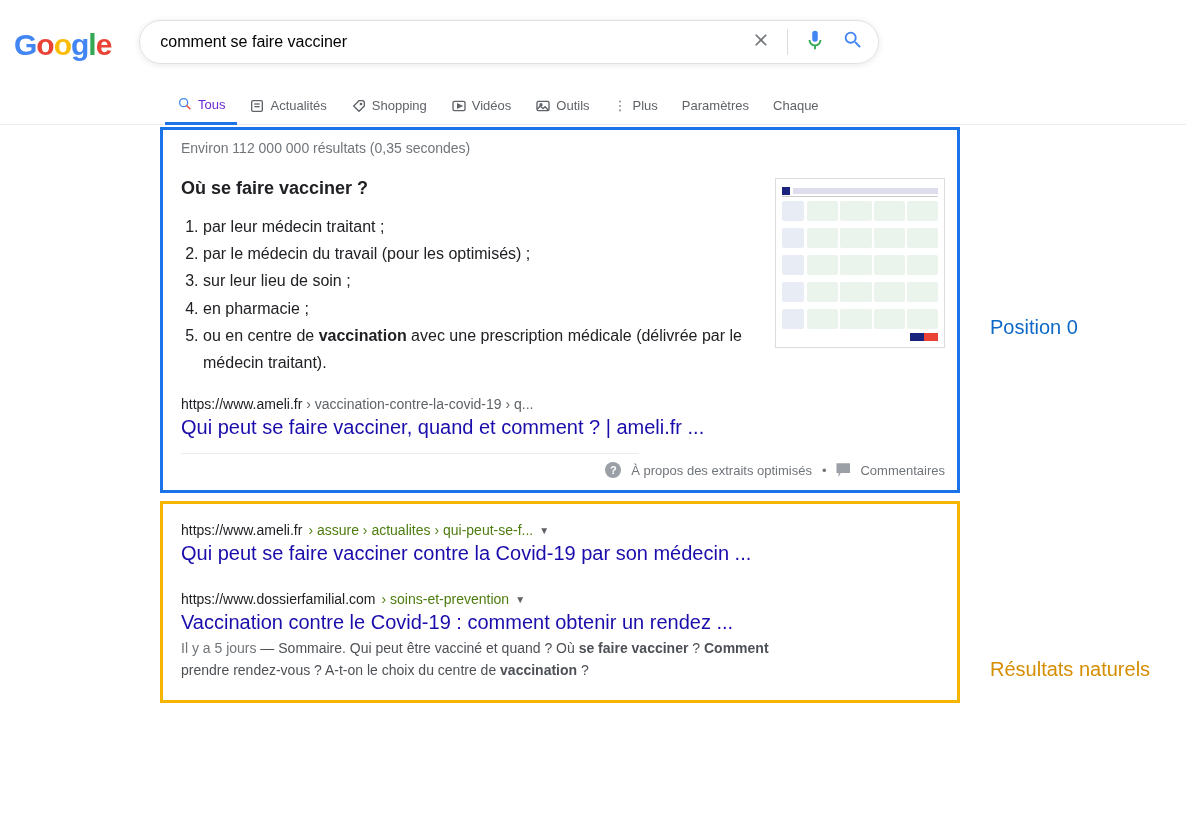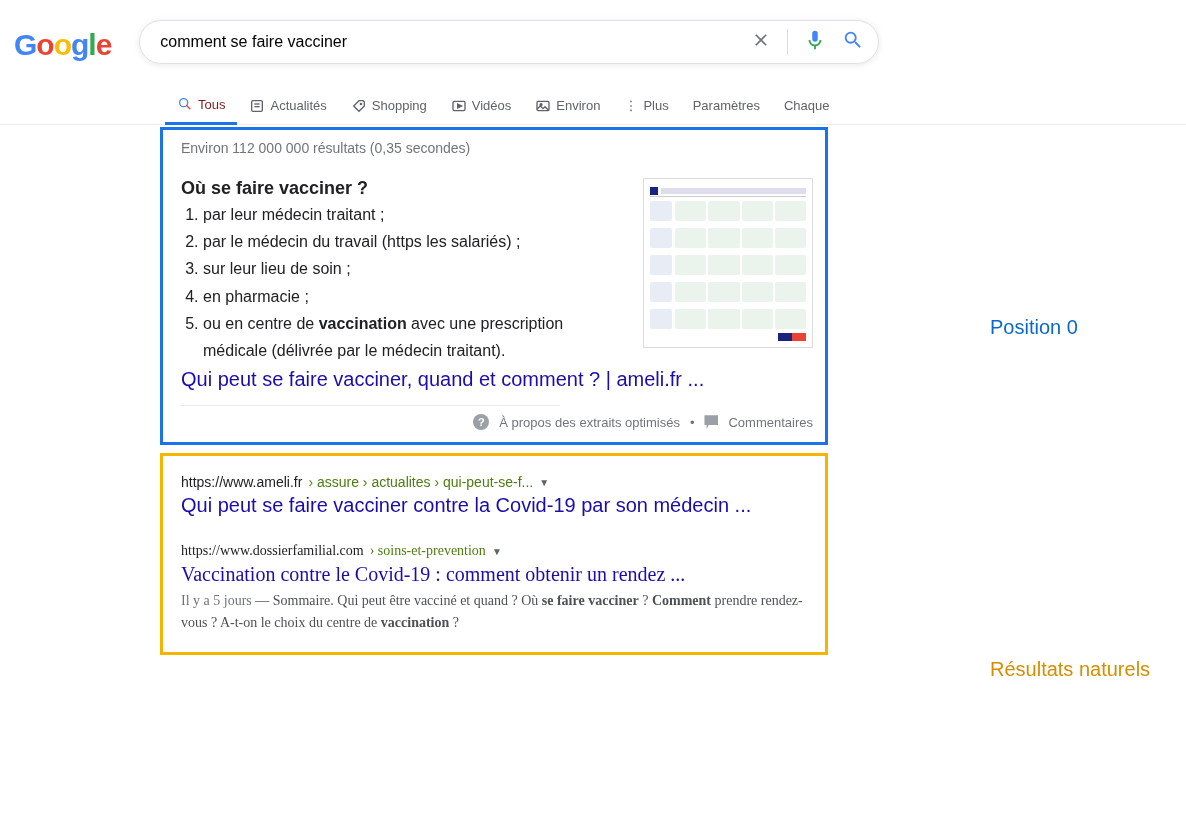--- a/index.html
+++ b/index.html
@@ -9,31 +9,31 @@
   .logo span:nth-child(1){color:#4285F4}.logo span:nth-child(2){color:#EA4335}.logo span:nth-child(3){color:#FBBC05}.logo span:nth-child(4){color:#4285F4}.logo span:nth-child(5){color:#34A853}.logo span:nth-child(6){color:#EA4335}
   .search-box { width: 740px; height: 44px; border: 1px solid #dfe1e5; border-radius: 24px; display: flex; align-items: center; padding: 0 14px 0 20px; box-shadow: 0 1px 6px rgba(32,33,36,0.1); }
   .search-input { flex: 1; border: none; font-size: 16px; outline: none; }
   .search-icons { display: flex; align-items: center; gap: 16px; }
   .clear-icon svg { width: 20px; height: 20px; fill: #70757a; }
   .divider { width: 1px; height: 26px; background: #dadce0; }
   .mic-icon svg { width: 22px; height: 22px; }
   .mag-icon svg { width: 22px; height: 22px; fill: #4285F4; }
   .tabs { display: flex; gap: 0; margin-left: 165px; margin-top: 22px; align-items: center; font-size: 13px; color: #5f6368; }
   .tab { display: flex; align-items: center; gap: 5px; padding: 10px 12px; cursor: pointer; }
-  .tab.active { color: #7f1d1d; border-bottom: 3px solid #1a73e8; }
+  .tab.active { color: #6d28d9; border-bottom: 3px solid #1a73e8; }
   .tab-icon { width: 16px; height: 16px; }
   .tb-divider { height: 1px; background: #ebebeb; width: 100%; margin-top: -1px; }
-  .content { margin-left: 160px; width: 668px; position: relative; }
+  .content { margin-left: 160px; width: 800px; position: relative; }
   .box { position: relative; padding: 10px 12px 12px 18px; margin-top: 2px; }
   .box-blue { border: 3px solid #1a73e8; }
   .box-yellow { border: 3px solid #f4b400; margin-top: 8px; padding-top: 18px; padding-bottom: 14px;}
   .stats { color: #70757a; font-size: 14px; margin-bottom: 22px; }
   .snippet-row { display: flex; gap: 22px; }
   .snippet-main { flex: 1; }
-  .snippet-title { font-size: 18px; font-weight: bold; margin-bottom: 2px; }
+  .snippet-title { font-size: 18px; font-weight: bold; margin-bottom: 14px; }
   .snippet-list { list-style: decimal; padding-left: 22px; }
   .snippet-list li { font-size: 16px; line-height: 1.7; color: #202124; }
   .thumb { width: 170px; height: 170px; border: 1px solid #dadce0; padding: 6px; display:flex; flex-direction:column; gap:2px; font-size:5px; color:#777;}
   .thumb-header{height:12px;border-bottom:1px solid #ccc;display:flex;align-items:center;gap:3px;}
   .thumb-row{display:flex;gap:3px;align-items:center;flex:1;}
   .thumb-label{width:22px;height:80%;background:#e8edf5;border-radius:2px;}
   .thumb-cells{flex:1;display:grid;grid-template-columns:repeat(4,1fr);gap:2px;height:80%;}
   .thumb-cell{background:#eaf4ed;border-radius:2px;}
   .src-url { color: #202124; font-size: 14px; margin-top: 20px; }
   .src-url .path { color: #5f6368; }
@@ -116,21 +116,21 @@
         <polygon points="10,9 16,12 10,15" fill="#5f6368"></polygon>
       </svg>
     <span>Vidéos</span>
   </div>
   <div class="tab">
     <svg class="tab-icon" viewBox="0 0 24 24" fill="none" stroke="#5f6368" stroke-width="2">
         <rect x="3" y="5" width="18" height="14" rx="2"></rect>
         <circle cx="9" cy="10" r="1.5" fill="#5f6368"></circle>
         <path d="M3 17l5-5 4 4 3-3 6 6"></path>
       </svg>
-    <span>Environ</span>
+    <span>Outils</span>
   </div>
   <div class="tab">
     <span style="letter-spacing:1px;">⋮</span>
     <span>Plus</span>
   </div>
   <div class="tab">
     <span>Paramètres</span>
   </div>
   <div class="tab">
     <span>Chaque</span>
@@ -140,21 +140,21 @@
 
 <div class="content">
 
   <div class="box box-blue">
     <div class="stats">Environ 112 000 000 résultats (0,35 secondes)</div>
     <div class="snippet-row">
       <div class="snippet-main">
         <div class="snippet-title">Où se faire vacciner ?</div>
         <ol class="snippet-list">
           <li>par leur médecin traitant ;</li>
-          <li>par le médecin du travail (https les salariés) ;</li>
+          <li>par le médecin du travail (pour les optimisés) ;</li>
           <li>sur leur lieu de soin ;</li>
           <li>en pharmacie ;</li>
           <li>ou en centre de <b>vaccination</b> avec une prescription médicale (délivrée par le médecin traitant).</li>
         </ol>
       </div>
       <div class="thumb">
         <div class="thumb-header">
             <div style="width:8px;height:8px;background:#1a237e;"></div>
             <div style="flex:1;height:6px;background:#dde;"></div>
           </div>
@@ -201,20 +201,23 @@
               <div class="thumb-cell"></div>
               <div class="thumb-cell"></div>
               <div class="thumb-cell"></div>
             </div>
           </div>
         <div style="height:8px;display:flex;justify-content:flex-end;">
             <div style="width:14px;height:8px;background:#1a237e;"></div>
             <div style="width:14px;height:8px;background:#EA4335;"></div>
           </div>
       </div>
+    </div>
+    <div class="src-url">
+      <span>https://www.ameli.fr</span><span class="path"> › vaccination-contre-la-covid-19 › q...</span>
     </div>
     <a class="src-title">Qui peut se faire vacciner, quand et comment ? | ameli.fr ...</a>
     <div class="sep"></div>
     <div class="footer-info">
       <span class="info-ico">?</span>
       <span>À propos des extraits optimisés</span>
       <span class="dot">•</span>
       <span class="comment-ico"></span>
       <span>Commentaires</span>
     </div>
@@ -222,21 +225,21 @@
 
   <div class="box box-yellow">
     <div class="result">
       <div class="url-line">
         <span>https://www.ameli.fr</span>
           <span class="path"> › assure › actualites › qui-peut-se-f...</span>
         <span class="caret">▼</span>
       </div>
       <a class="title">Qui peut se faire vacciner contre la Covid-19 par son médecin ...</a>
     </div>
-    <div class="result" style="margin-bottom:4px;font-family:Liberation Serif, serif;">
+    <div class="result" style="margin-bottom:4px;">
       <div class="url-line">
         <span>https://www.dossierfamilial.com</span>
           <span class="path"> › soins-et-prevention</span>
         <span class="caret">▼</span>
       </div>
       <a class="title">Vaccination contre le Covid-19 : comment obtenir un rendez ...</a>
       <div class="desc"><span class="date">Il y a 5 jours</span><span> — </span>Sommaire. Qui peut être vacciné et quand ? Où <b>se faire vacciner</b> ? <b>Comment</b> prendre rendez-vous ? A-t-on le choix du centre de <b>vaccination</b> ?</div>
     </div>
   </div>
 </div>

